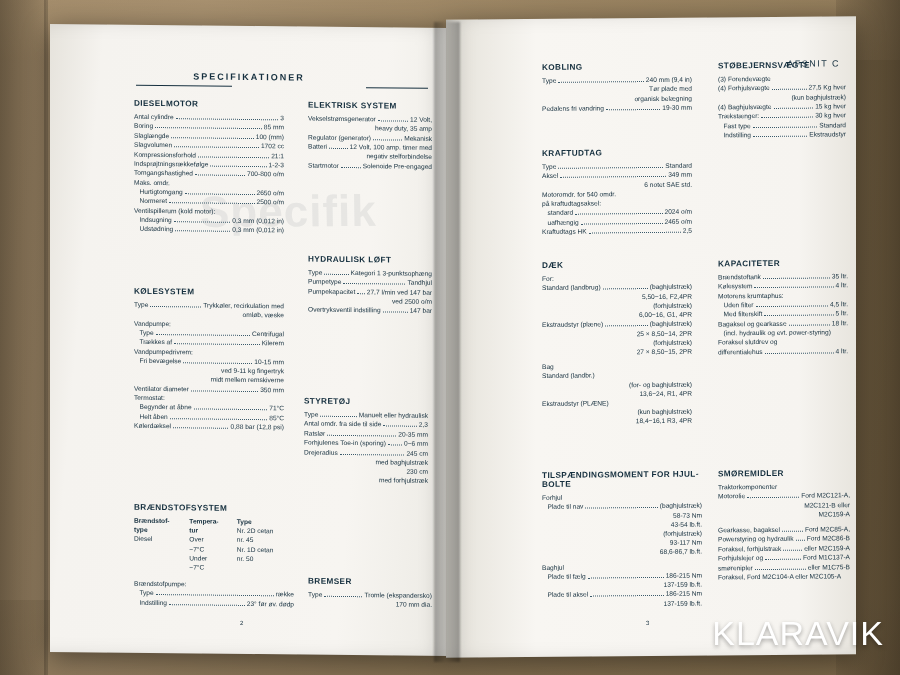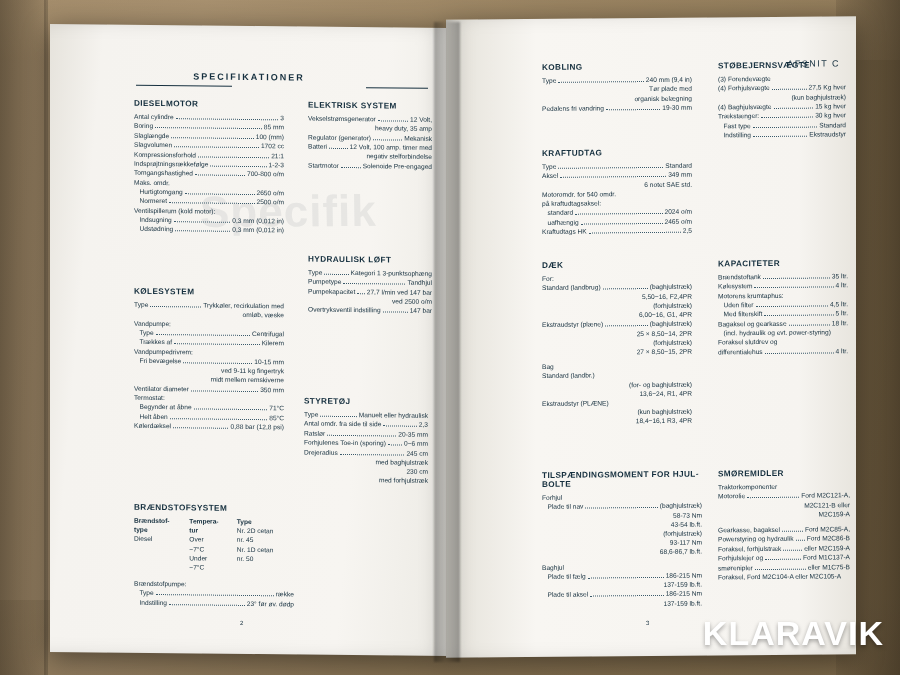--- a/index.html
+++ b/index.html
@@ -62,21 +62,21 @@
 
   .afsnit{position:absolute;top:42px;right:16px;font-size:9px;font-weight:normal;letter-spacing:1.5px;}
 
   .pgnum{position:absolute;font-size:6px;}
 
   
   .ghost{position:absolute;top:160px;left:150px;font-size:44px;font-weight:bold;
     color:rgba(120,130,140,.13);transform:rotate(-1deg);letter-spacing:1px;}
 
   
-  .wm{position:absolute;right:16px;bottom:22px;font-size:34px;font-weight:bold;
+  .wm{position:absolute;right:16px;bottom:22px;font-size:34px;font-weight:normal;
     color:#ffffff;letter-spacing:1px;text-shadow:0 2px 4px rgba(0,0,0,.35);}
 
   .shadowline{position:absolute;left:44px;top:0;width:4px;height:675px;background:rgba(0,0,0,.18);}
 </style>
 </head>
 <body>
 
 <div id="stage">
   <div class="bg-band b1"></div>
   <div class="bg-band b2"></div>
@@ -332,20 +332,31 @@
                 <span class="lbl">Drejeradius</span>
                 <span class="dots"></span>
                 <span class="val">245 cm</span>
               </div>
             <div class="lnr">med baghjulstræk</div>
             <div class="lnr">230 cm</div>
             <div class="lnr">med forhjulstræk</div>
           </div>
         </div>
 
+        <div class="sect" style="top:550px;left:258px;width:124px;">
+          <div class="hdr">BREMSER</div>
+          <div style="margin-top:4px">
+            <div class="dotline">
+                <span class="lbl">Type</span>
+                <span class="dots"></span>
+                <span class="val">Tromle (ekspandersko)</span>
+              </div>
+            <div class="lnr">170 mm dia.</div>
+          </div>
+        </div>
 
         <div class="pgnum" style="bottom:28px;left:190px;">2</div>
       </div>
     </div>
 
     <div class="page page-right">
       <div class="sheet ink">
         <div class="afsnit">AFSNIT C</div>
 
         <div class="sect" style="top:44px;left:96px;width:150px;">

